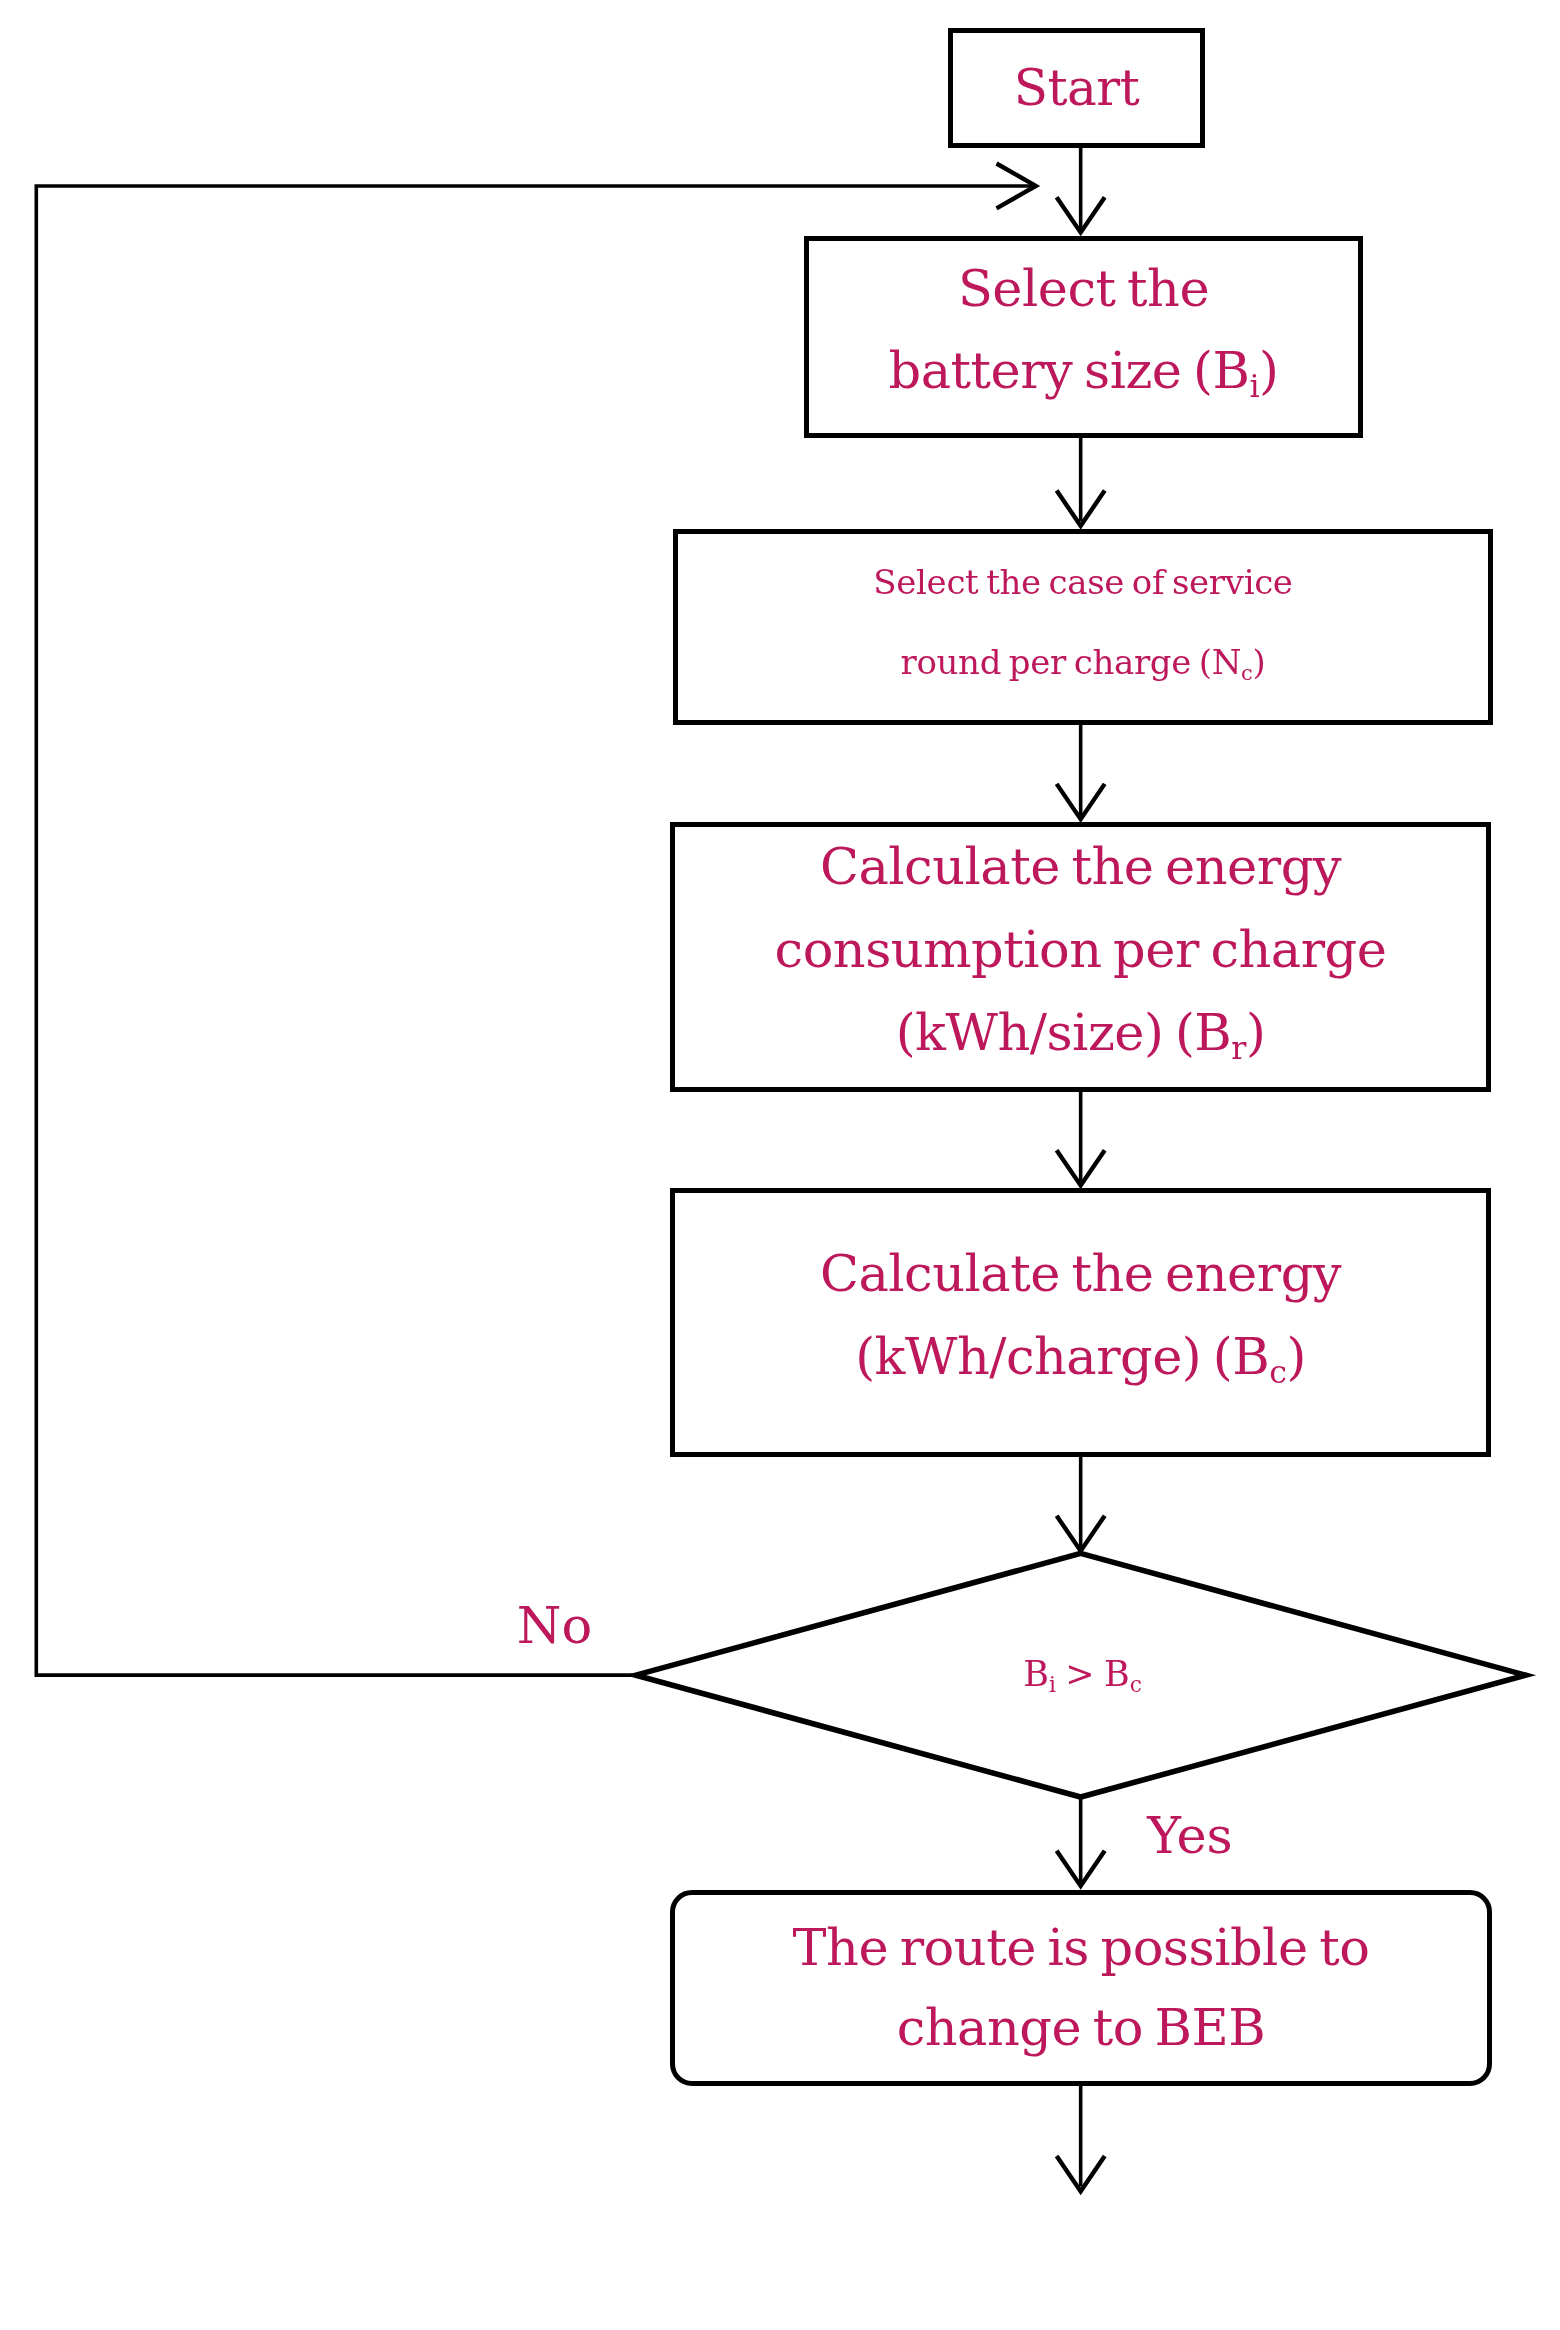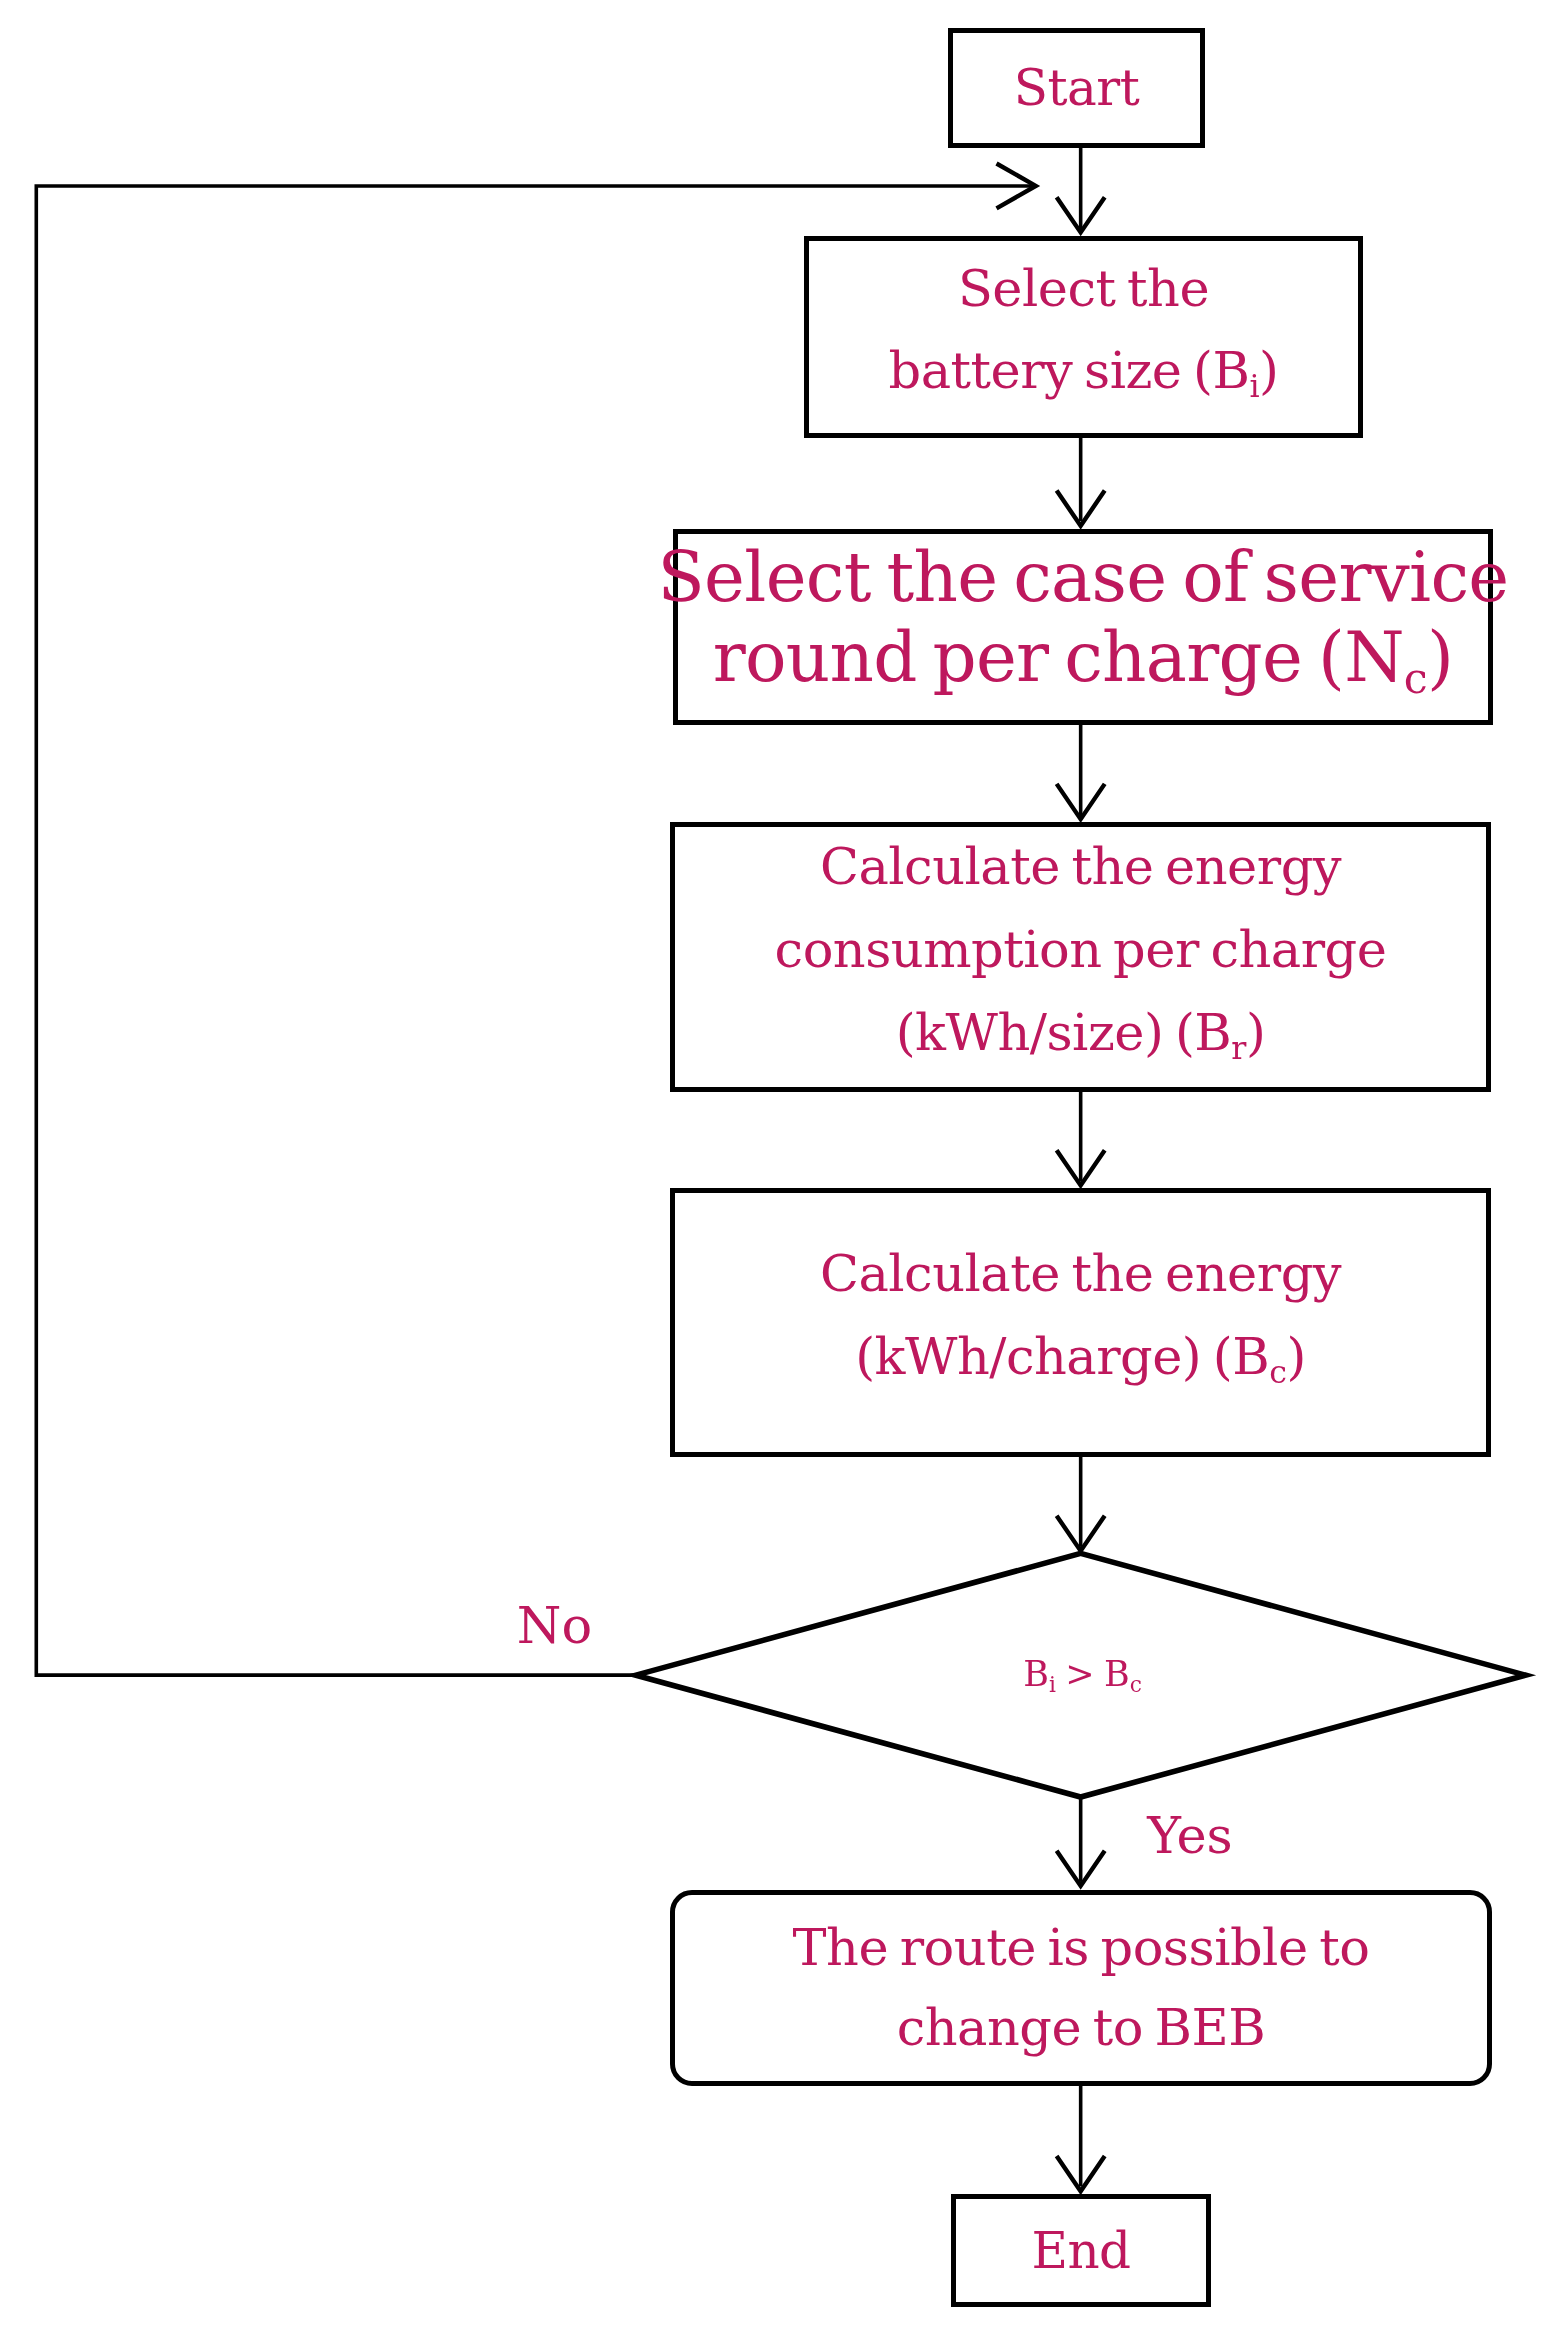--- a/index.html
+++ b/index.html
@@ -46,21 +46,21 @@
     display: flex;
     flex-direction: column;
     align-items: center;
     justify-content: center;
     text-align: center;
     word-spacing: -0.08em;
     letter-spacing: -0.01em;
   }
   .node-start   { left: 948px; top: 28px;   width: 257px;  height: 120px; font-size: 50px; }
   .node-b2      { left: 804px; top: 236px;  width: 559px;  height: 202px; font-size: 51px; line-height: 82px; }
-  .node-b3      { left: 673px;  top: 529px;  width: 820px; height: 196px; font-size: 69px; line-height: 80px; }
+  .node-b3      { left: 673px;  top: 529px;  width: 820px; height: 196px; font-size: 34px; line-height: 80px; }
   .node-b4      { left: 670px;  top: 822px; width: 821px; height: 270px; font-size: 51px; line-height: 83px; }
   .node-b5      { left: 670px;  top: 1188px; width: 821px; height: 269px; font-size: 51px; line-height: 83px; }
   .node-b6      { left: 670px;  top: 1890px; width: 822px; height: 196px; font-size: 51px; line-height: 80px; border-radius: 22px; }
   .node-end     { left: 951px; top: 2194px; width: 260px;  height: 113px; font-size: 50px; }
   .decision-label {
     position: absolute;
     left: 878px;
     top: 1640px;
     width: 409px;
     height: 72px;
@@ -149,18 +149,15 @@
   </div>
 
   <div class="edge-label edge-label-no">No</div>
   <div class="edge-label edge-label-yes">Yes</div>
 
   <div class="node node-b6">
     <div class="line"><span>The route is possible to</span></div>
     <div class="line"><span>change to BEB</span></div>
   </div>
 
-  <div class="node node-end">
-    <div class="line">End</div>
-  </div>
 
 </div>
 
 
 </body></html>

